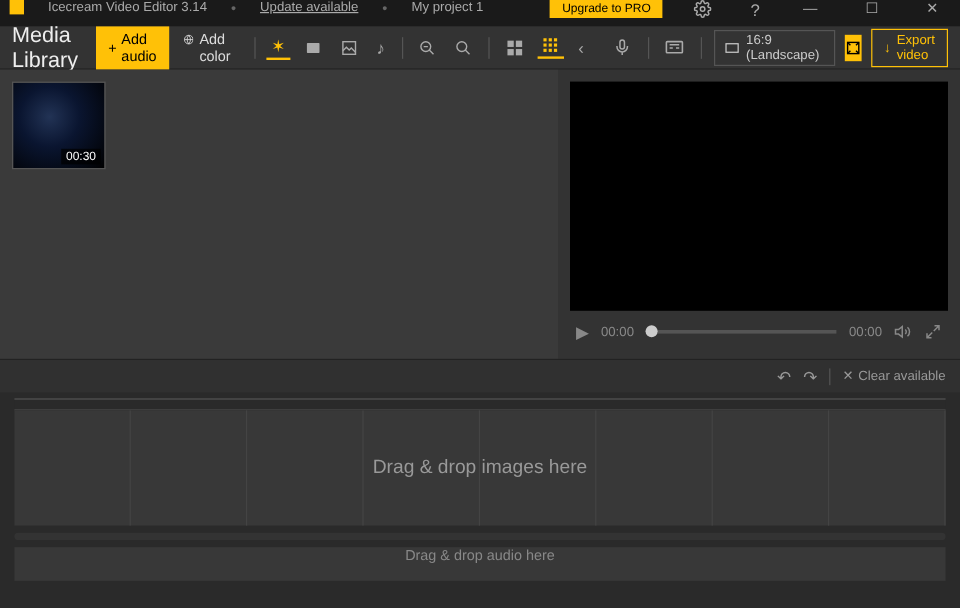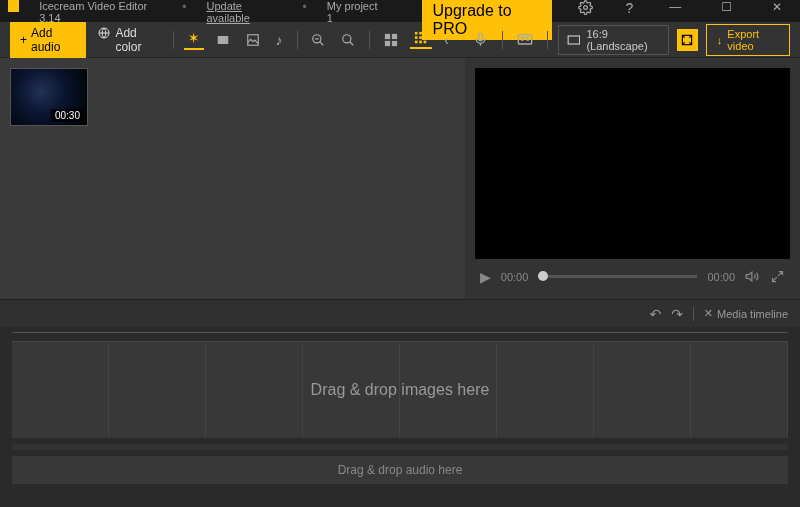--- a/index.html
+++ b/index.html
@@ -3,57 +3,57 @@
 <meta charset="utf-8">
 <style>
 * { margin: 0; padding: 0; box-sizing: border-box; font-family: -apple-system, sans-serif; }
 body { width: 800px; height: 507px; background: #2a2a2a; color: #ccc; overflow: hidden; font-size: 12px; }
 .titlebar { height: 22px; background: #1a1a1a; display: flex; align-items: flex-start; padding: 0 8px; gap: 20px; }
 .titlebar-icon { width: 12px; height: 12px; background: #ffc107; }
 .titlebar-text { color: #aaa; font-size: 11px; }
 .titlebar-link { color: #aaa; text-decoration: underline; cursor: pointer; font-size: 11px; }
 .titlebar-dot { color: #666; }
 .titlebar-spacer { flex: 1; }
-.upgrade-btn { background: #ffc107; color: #000; padding: 2px 10px; font-size: 16px; cursor: pointer; }
+.upgrade-btn { background: #ffc107; color: #000; padding: 2px 10px; font-size: 10px; cursor: pointer; }
 .titlebar-icon-btn { color: #aaa; font-size: 14px; cursor: pointer; padding: 0 6px; }
 .win-btn { color: #aaa; padding: 0 10px; cursor: pointer; }
 .toolbar { height: 36px; background: #333; display: flex; align-items: center; padding: 0 10px; gap: 8px; border-bottom: 1px solid #222; }
 .media-title { font-size: 18px; font-weight: 300; color: #eee; margin-right: 5px; }
 .add-files-btn { background: #ffc107; color: #000; padding: 4px 10px; font-size: 12px; cursor: pointer; display: flex; align-items: center; gap: 4px; }
 .add-color-btn { color: #ddd; display: flex; align-items: flex-start; gap: 5px; cursor: pointer; padding: 0 4px; }
 .tool-icon { color: #aaa; cursor: pointer; padding: 0 4px; font-size: 14px; display: flex; align-items: center; }
 .tool-icon.active { color: #ffc107; border-bottom: 2px solid #ffc107; padding-bottom: 2px; }
 .tool-sep { width: 1px; height: 18px; background: #555; margin: 0 2px; }
 .toolbar-spacer { flex: 1; }
 .aspect-box { display: flex; align-items: center; gap: 6px; color: #ccc; border: 1px solid #555; padding: 2px 8px; font-size: 11px; cursor: pointer; }
 .export-icon-box { background: #ffc107; color: #000; width: 24px; height: 22px; display: flex; align-items: center; justify-content: center; cursor: pointer; }
 .export-btn { border: 1px solid #ffc107; color: #ffc107; padding: 3px 10px; font-size: 11px; cursor: pointer; display: flex; align-items: center; gap: 5px; }
 .main-area { display: flex; height: 241px; }
 .library { flex: 1; background: #3a3a3a; padding: 10px; }
-.thumb { width: 78px; height: 58px; background: radial-gradient(circle at 40% 40%, #223355 0%, #0a1530 40%, #000 100%); position: relative; cursor: pointer; border: 1px solid #555; }
+.thumb { width: 78px; height: 73px; background: radial-gradient(circle at 40% 40%, #223355 0%, #0a1530 40%, #000 100%); position: relative; cursor: pointer; border: 1px solid #555; }
 .thumb-time { position: absolute; bottom: 3px; right: 3px; background: rgba(0,0,0,0.7); color: #fff; font-size: 10px; padding: 1px 4px; }
 .preview-panel { width: 335px; background: #333; padding: 10px; display: flex; flex-direction: column; }
 .preview-video { flex: 1; background: #000; }
 .preview-controls { height: 30px; display: flex; align-items: center; gap: 10px; padding: 5px 5px 0 5px; color: #888; }
 .play-btn { cursor: pointer; font-size: 14px; }
 .time-text { font-size: 11px; }
 .seek-bar { flex: 1; height: 3px; background: #555; position: relative; cursor: pointer; }
 .seek-handle { width: 10px; height: 10px; background: #ccc; border-radius: 50%; position: absolute; left: 0; top: -4px; }
 .ctrl-icon { cursor: pointer; font-size: 13px; }
 .timeline-header { height: 28px; background: #303030; display: flex; align-items: center; justify-content: flex-end; padding: 0 12px; gap: 10px; color: #999; border-top: 1px solid #222; }
 .tl-icon-btn { cursor: pointer; font-size: 14px; }
 .tl-sep { width: 1px; height: 14px; background: #555; }
 .clear-btn { cursor: pointer; font-size: 11px; display: flex; align-items: center; gap: 4px; }
 .timeline-ruler { height: 10px; background: #2a2a2a; border-top: 1px solid #555; border-bottom: 1px solid #444; margin: 5px 12px 0 12px; position: relative; }
 .timeline-track { height: 96px; margin: 0 12px; background: #383838; display: flex; align-items: center; justify-content: center; color: #999; font-size: 16px; position: relative; }
 .track-divs { position: absolute; inset: 0; display: flex; }
 .track-divs div { flex: 1; border-right: 1px solid #444; }
 .track-text { position: relative; z-index: 1; }
 .scroll-bar { height: 6px; background: #333; margin: 6px 12px; border-radius: 3px; }
-.audio-track { height: 28px; margin: 0 12px 10px 12px; background: #383838; display: flex; align-items: center; justify-content: center; color: #888; font-size: 12px; }
+.audio-track { height: 28px; margin: 0 12px 10px 12px; background: #383838; display: flex; align-items: flex-start; justify-content: center; color: #888; font-size: 12px; }
 svg { display: block; }
 </style>
 </head>
 <body>
 
 <div class="titlebar">
   <div class="titlebar-icon"></div>
   <span class="titlebar-text">Icecream Video Editor 3.14</span>
   <span class="titlebar-dot">•</span>
   <span class="titlebar-link">Update available</span>
@@ -67,20 +67,21 @@
         <path d="M19.4 15a1.65 1.65 0 0 0 .33 1.82l.06.06a2 2 0 1 1-2.83 2.83l-.06-.06a1.65 1.65 0 0 0-1.82-.33 1.65 1.65 0 0 0-1 1.51V21a2 2 0 1 1-4 0v-.09a1.65 1.65 0 0 0-1-1.51 1.65 1.65 0 0 0-1.82.33l-.06.06a2 2 0 1 1-2.83-2.83l.06-.06a1.65 1.65 0 0 0 .33-1.82 1.65 1.65 0 0 0-1.51-1H3a2 2 0 1 1 0-4h.09a1.65 1.65 0 0 0 1.51-1 1.65 1.65 0 0 0-.33-1.82l-.06-.06a2 2 0 1 1 2.83-2.83l.06.06a1.65 1.65 0 0 0 1.82.33h0a1.65 1.65 0 0 0 1-1.51V3a2 2 0 1 1 4 0v.09a1.65 1.65 0 0 0 1 1.51h0a1.65 1.65 0 0 0 1.82-.33l.06-.06a2 2 0 1 1 2.83 2.83l-.06.06a1.65 1.65 0 0 0-.33 1.82v0a1.65 1.65 0 0 0 1.51 1H21a2 2 0 1 1 0 4h-.09a1.65 1.65 0 0 0-1.51 1z"></path>
       </svg>
   </span>
   <span class="titlebar-icon-btn">?</span>
   <span class="win-btn">—</span>
   <span class="win-btn">☐</span>
   <span class="win-btn">✕</span>
 </div>
 
 <div class="toolbar">
+  <span class="media-title">Media Library</span>
   <div class="add-files-btn">
     <span>+</span>
     <span>Add audio</span>
   </div>
   <div class="add-color-btn">
     <svg width="14" height="14" viewBox="0 0 24 24" fill="none" stroke="#ddd" stroke-width="2">
         <circle cx="12" cy="12" r="10"></circle>
         <path d="M2 12h20M12 2a15 15 0 010 20M12 2a15 15 0 000 20"></path>
       </svg>
     <span>Add color</span>
@@ -195,21 +196,21 @@
     </div>
   </div>
 </div>
 
 <div class="timeline-header">
   <span class="tl-icon-btn">↶</span>
   <span class="tl-icon-btn">↷</span>
   <div class="tl-sep"></div>
   <div class="clear-btn">
     <span>✕</span>
-    <span>Media timeline</span>
+    <span>Clear available</span>
   </div>
 </div>
 
 <div class="timeline-ruler"></div>
 
 <div class="timeline-track">
   <div class="track-divs">
       <div></div>
       <div></div>
       <div></div>

